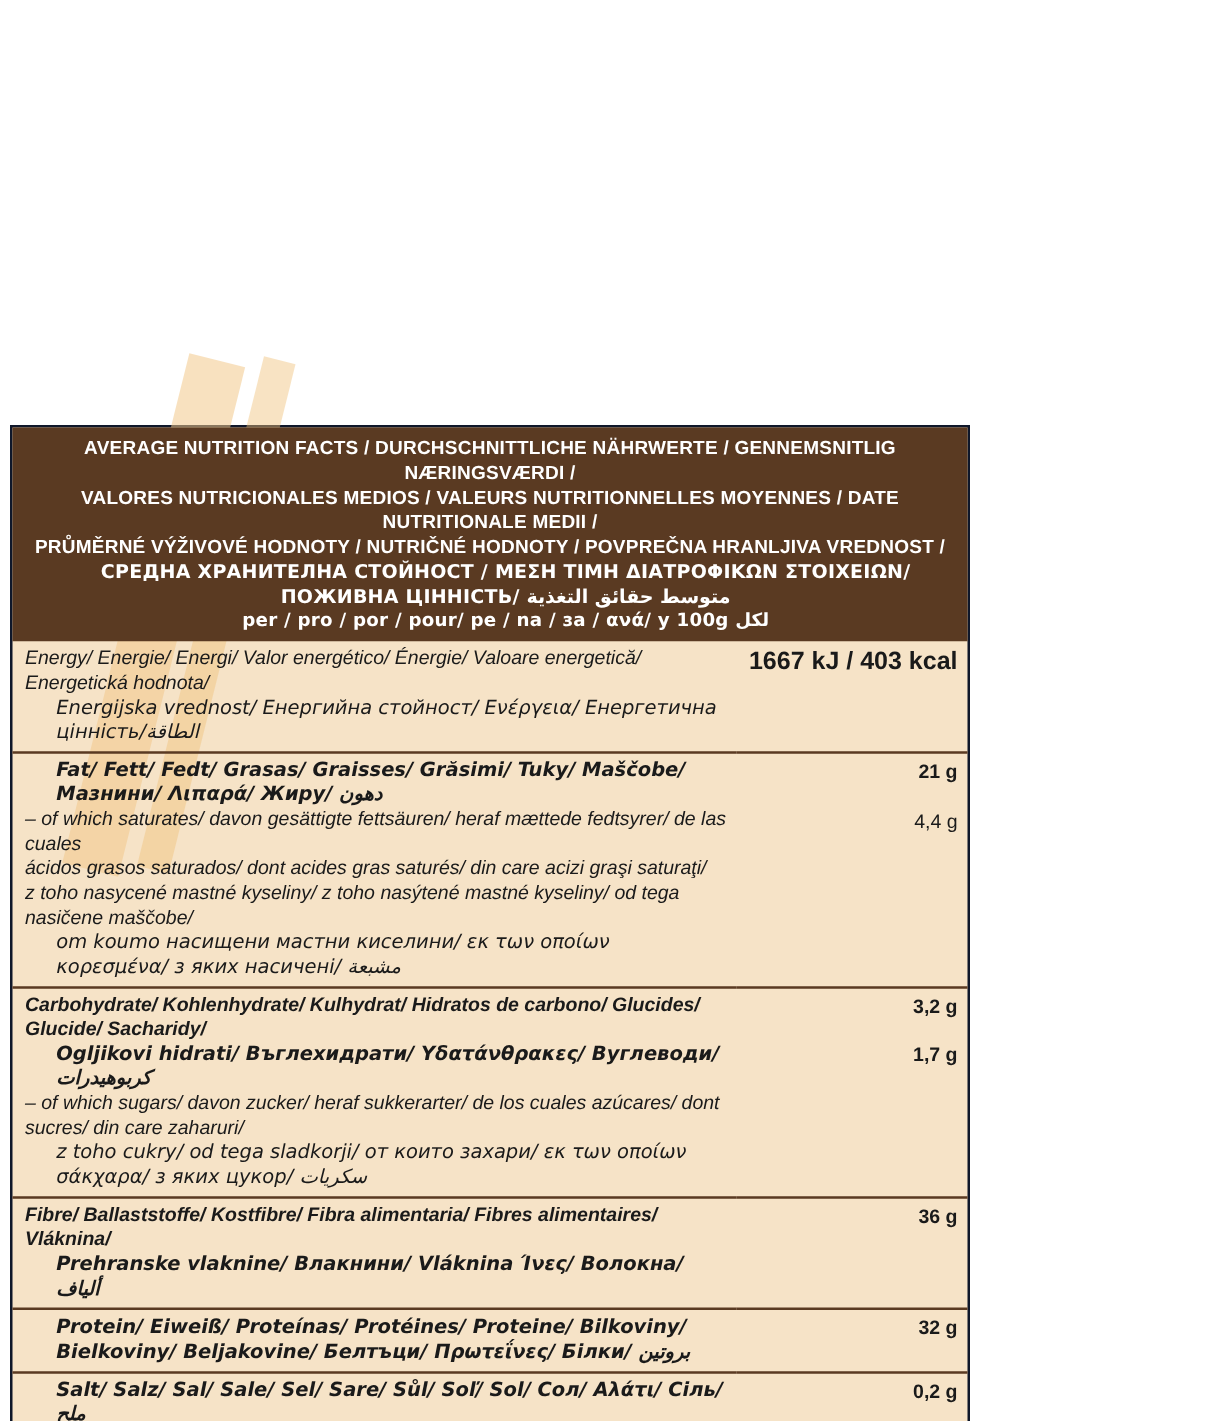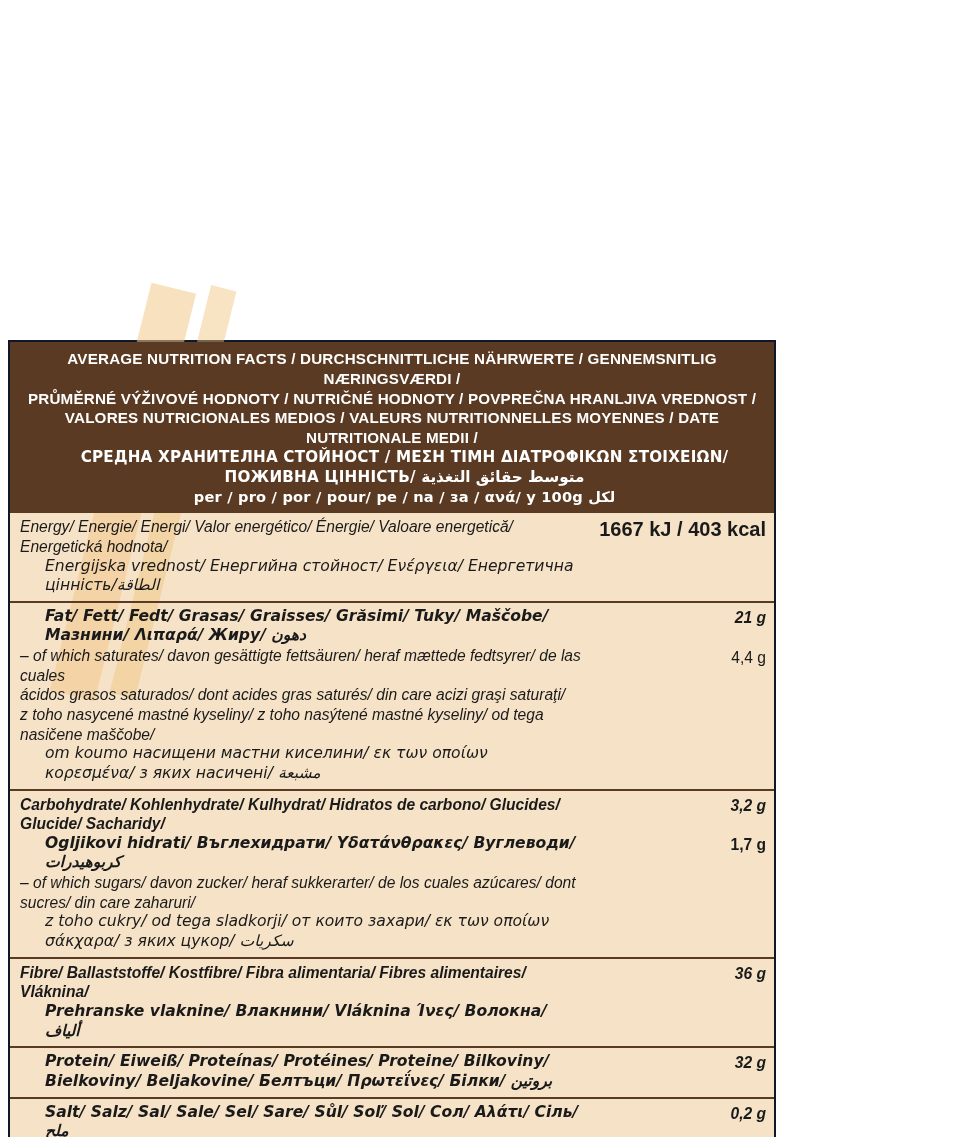--- a/index.html
+++ b/index.html
@@ -96,21 +96,20 @@
   .bold {
     font-weight: bold;
   }
   .sub {
     font-weight: normal;
   }
   .val-main {
     display: block;
     font-weight: bold;
     padding-top: 1px;
-    font-style: italic;
   }
   .val-sub {
     display: block;
     font-weight: normal;
     padding-top: 21px;
   }
   .val-sub2 {
     display: block;
     font-weight: bold;
     padding-top: 20px;
@@ -124,22 +123,22 @@
 </head>
 <body>
 
 <div id="nutrition-panel">
 
   <div class="decor-stripe"></div>
   <div class="decor-stripe two"></div>
 
   <div class="panel-header">
     <div>AVERAGE NUTRITION FACTS / DURCHSCHNITTLICHE  NÄHRWERTE / GENNEMSNITLIG NÆRINGSVÆRDI /</div>
+    <div>VALORES NUTRICIONALES MEDIOS / VALEURS NUTRITIONNELLES MOYENNES / DATE NUTRITIONALE MEDII /</div>
     <div>PRŮMĚRNÉ VÝŽIVOVÉ HODNOTY / NUTRIČNÉ HODNOTY / POVPREČNA HRANLJIVA VREDNOST /</div>
-    <div>VALORES NUTRICIONALES MEDIOS / VALEURS NUTRITIONNELLES MOYENNES / DATE NUTRITIONALE MEDII /</div>
     <div class="arab">СРЕДНА ХРАНИТЕЛНА СТОЙНОСТ / ΜΕΣΗ ΤΙΜΗ ΔΙΑΤΡΟΦΙΚΩΝ ΣΤΟΙΧΕΙΩΝ/ ПОЖИВНА ЦІННІСТЬ/ متوسط حقائق التغذية</div>
     <div class="per-line arab">per / pro / por / pour/ pe / na / за / ανά/ у 100g لكل</div>
   </div>
 
   <table class="nutri">
     <tbody>
 
       <tr>
         <td class="label-cell">
           <div>Energy/ Energie/ Energi/ Valor energético/ Énergie/ Valoare energetică/ Energetická hodnota/</div>

